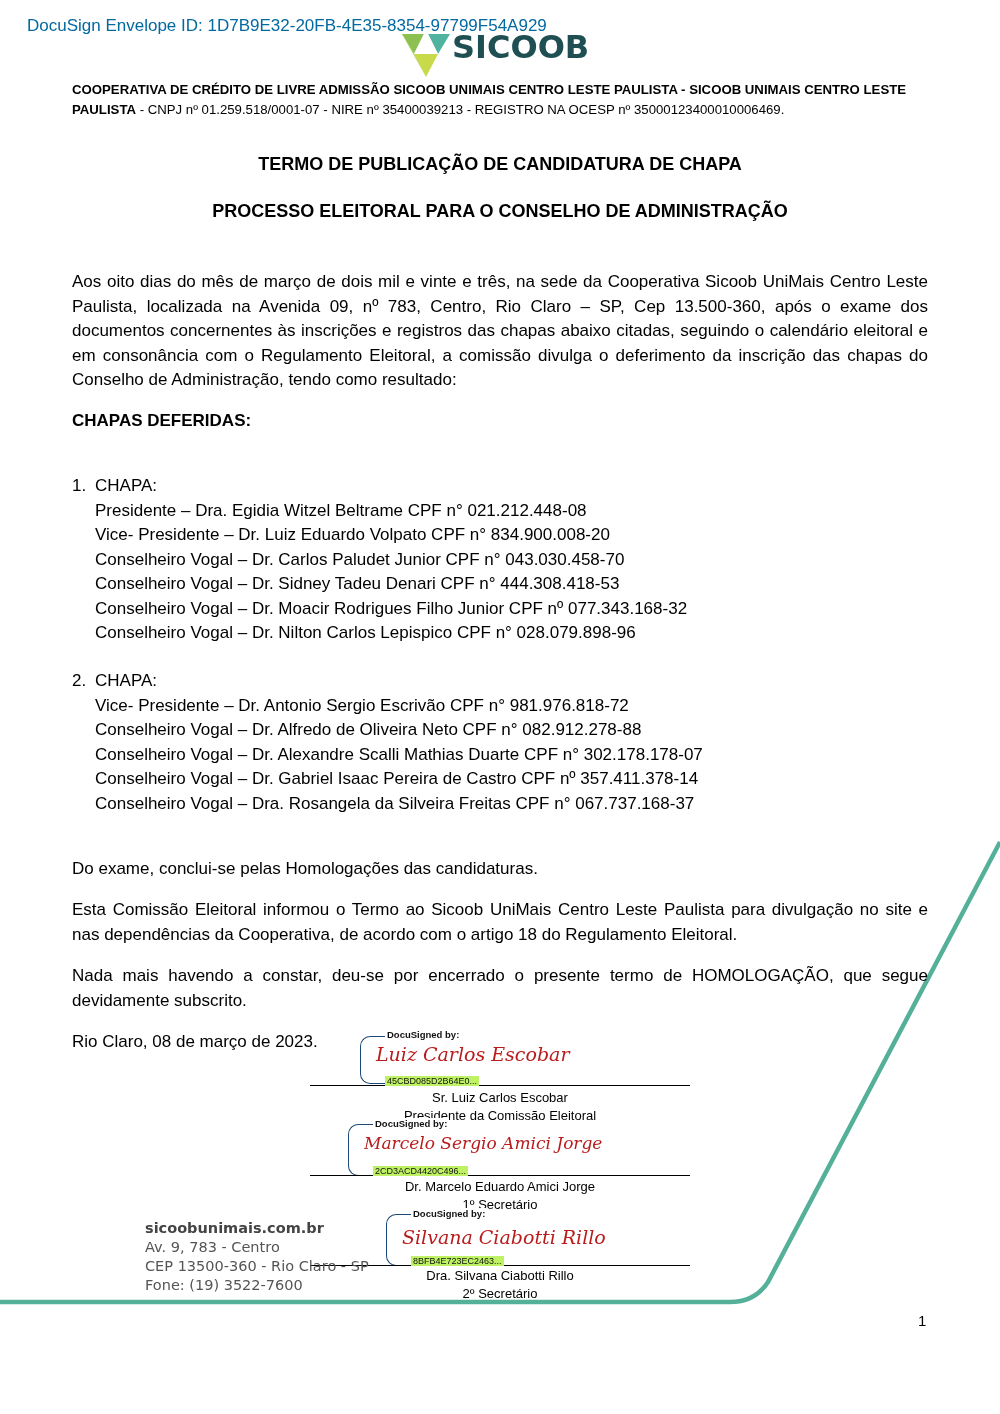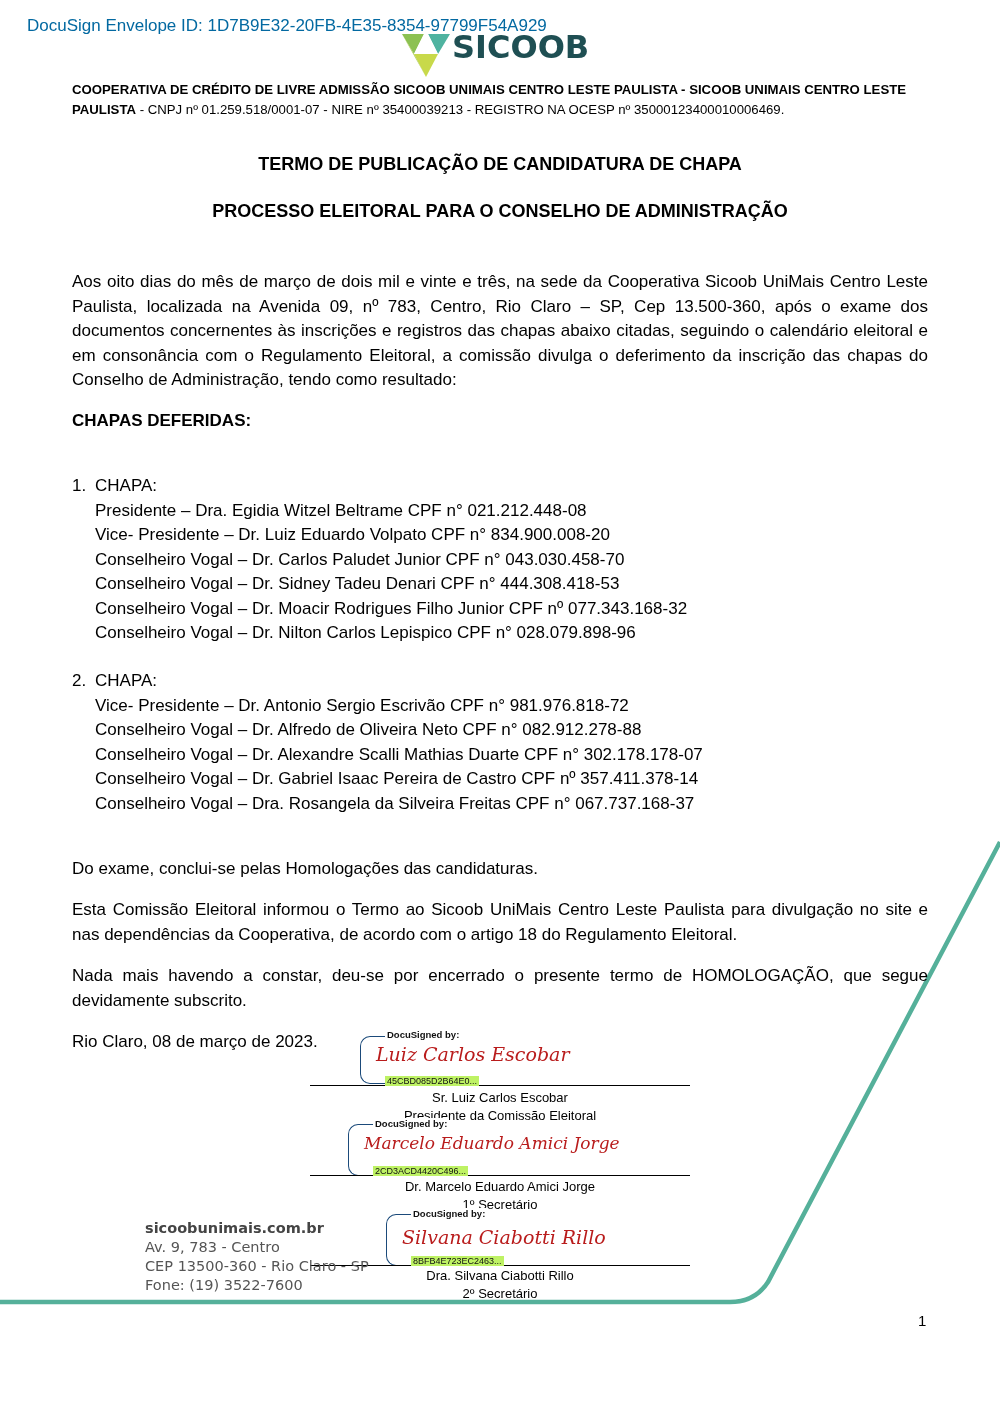--- a/index.html
+++ b/index.html
@@ -92,21 +92,21 @@
 <div class="abs sig-script" style="left:376px; top:1043px">Luiz Carlos Escobar</div>
 <div class="abs sig-line" style="left:310px; top:1085px; width:380px"></div>
 <div class="abs sig-hash" style="left:385px; top:1076px">45CBD085D2B64E0...</div>
 <div class="abs sig-name" style="top:1089px">Sr. Luiz Carlos Escobar</div>
 <div class="abs sig-name" style="top:1107px">Presidente da Comissão Eleitoral</div>
 
 <div class="abs" style="left:348px; top:1120px; width:30px; height:56px">
   <div class="sig-box" style="position:absolute; left:0; top:4px; width:28px; height:50px"></div>
 </div>
 <div class="abs sig-label" style="left:373px; top:1118px">DocuSigned by:</div>
-<div class="abs sig-script" style="left:364px; top:1133px; font-size:17px">Marcelo Eduardo Amici Jorge</div>
+<div class="abs sig-script" style="left:364px; top:1133px; font-size:17px">Marcelo Sergio Amici Jorge</div>
 <div class="abs sig-line" style="left:310px; top:1175px; width:380px"></div>
 <div class="abs sig-hash" style="left:373px; top:1166px">2CD3ACD4420C496...</div>
 <div class="abs sig-name" style="top:1178px">Dr. Marcelo Eduardo Amici Jorge</div>
 <div class="abs sig-name" style="top:1196px">1º Secretário</div>
 
 <div class="abs" style="left:386px; top:1210px; width:30px; height:56px">
   <div class="sig-box" style="position:absolute; left:0; top:4px; width:28px; height:50px"></div>
 </div>
 <div class="abs sig-label" style="left:411px; top:1208px">DocuSigned by:</div>
 <div class="abs sig-script" style="left:402px; top:1226px">Silvana Ciabotti Rillo</div>

